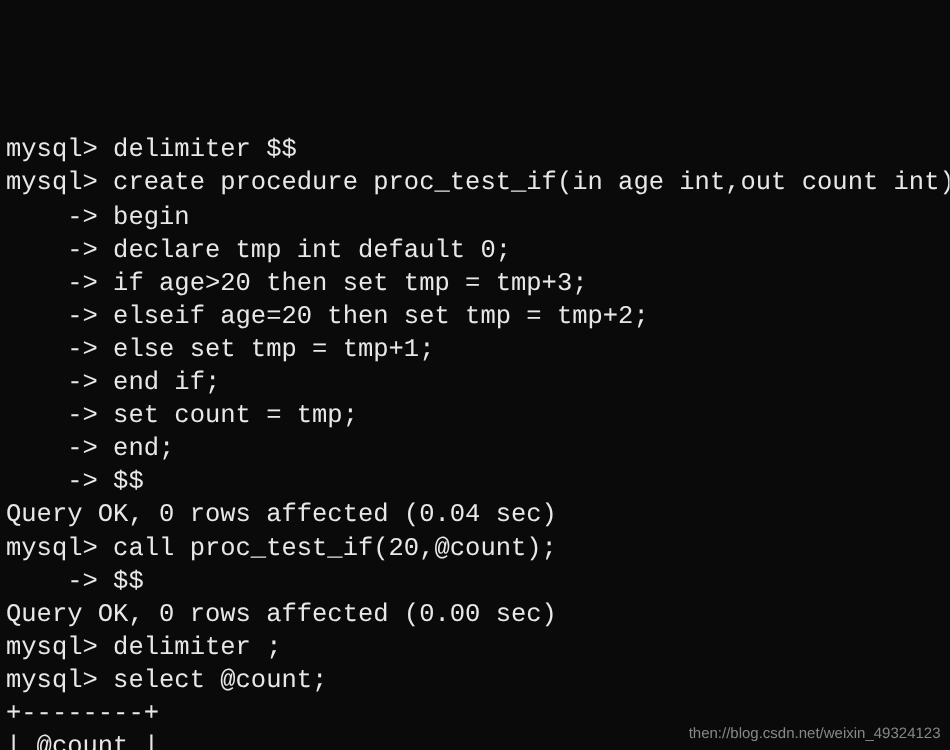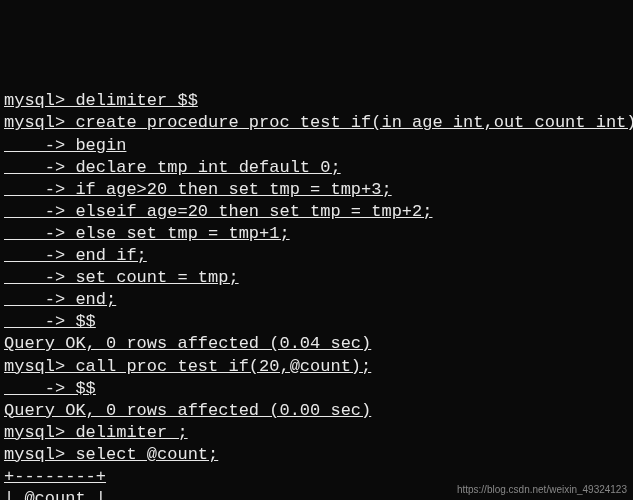--- a/index.html
+++ b/index.html
@@ -15,33 +15,32 @@
       line-height: 1.3;
       padding: 2px 4px;
       white-space: pre;
       width: 633px;
       height: 500px;
       overflow: hidden;
       position: relative;
     }
     .terminal-line {
       display: block;
-      text-decoration: underline;
     }
     .watermark {
       position: absolute;
       bottom: 4px;
       right: 6px;
       font-size: 10px;
       color: #888;
       font-family: Arial, sans-serif;
     }
   </style>
 </head>
 <body>
 
 
 
 <div id="terminal-container"><span class="terminal-line">mysql&gt; delimiter $$</span><span class="terminal-line">mysql&gt; create procedure proc_test_if(in age int,out count int)</span><span class="terminal-line">    -&gt; begin</span><span class="terminal-line">    -&gt; declare tmp int default 0;</span><span class="terminal-line">    -&gt; if age&gt;20 then set tmp = tmp+3;</span><span class="terminal-line">    -&gt; elseif age=20 then set tmp = tmp+2;</span><span class="terminal-line">    -&gt; else set tmp = tmp+1;</span><span class="terminal-line">    -&gt; end if;</span><span class="terminal-line">    -&gt; set count = tmp;</span><span class="terminal-line">    -&gt; end;</span><span class="terminal-line">    -&gt; $$</span><span class="terminal-line">Query OK, 0 rows affected (0.04 sec)</span><span class="terminal-line"></span><span class="terminal-line">mysql&gt; call proc_test_if(20,@count);</span><span class="terminal-line">    -&gt; $$</span><span class="terminal-line">Query OK, 0 rows affected (0.00 sec)</span><span class="terminal-line"></span><span class="terminal-line">mysql&gt; delimiter ;</span><span class="terminal-line">mysql&gt; select @count;</span><span class="terminal-line">+--------+</span><span class="terminal-line">| @count |</span></div>
-<div class="watermark">https://blog.csdn.net/weixin_49324123</div>
+<div class="watermark">then://blog.csdn.net/weixin_49324123</div>
 
 
 
 
 </body></html>

